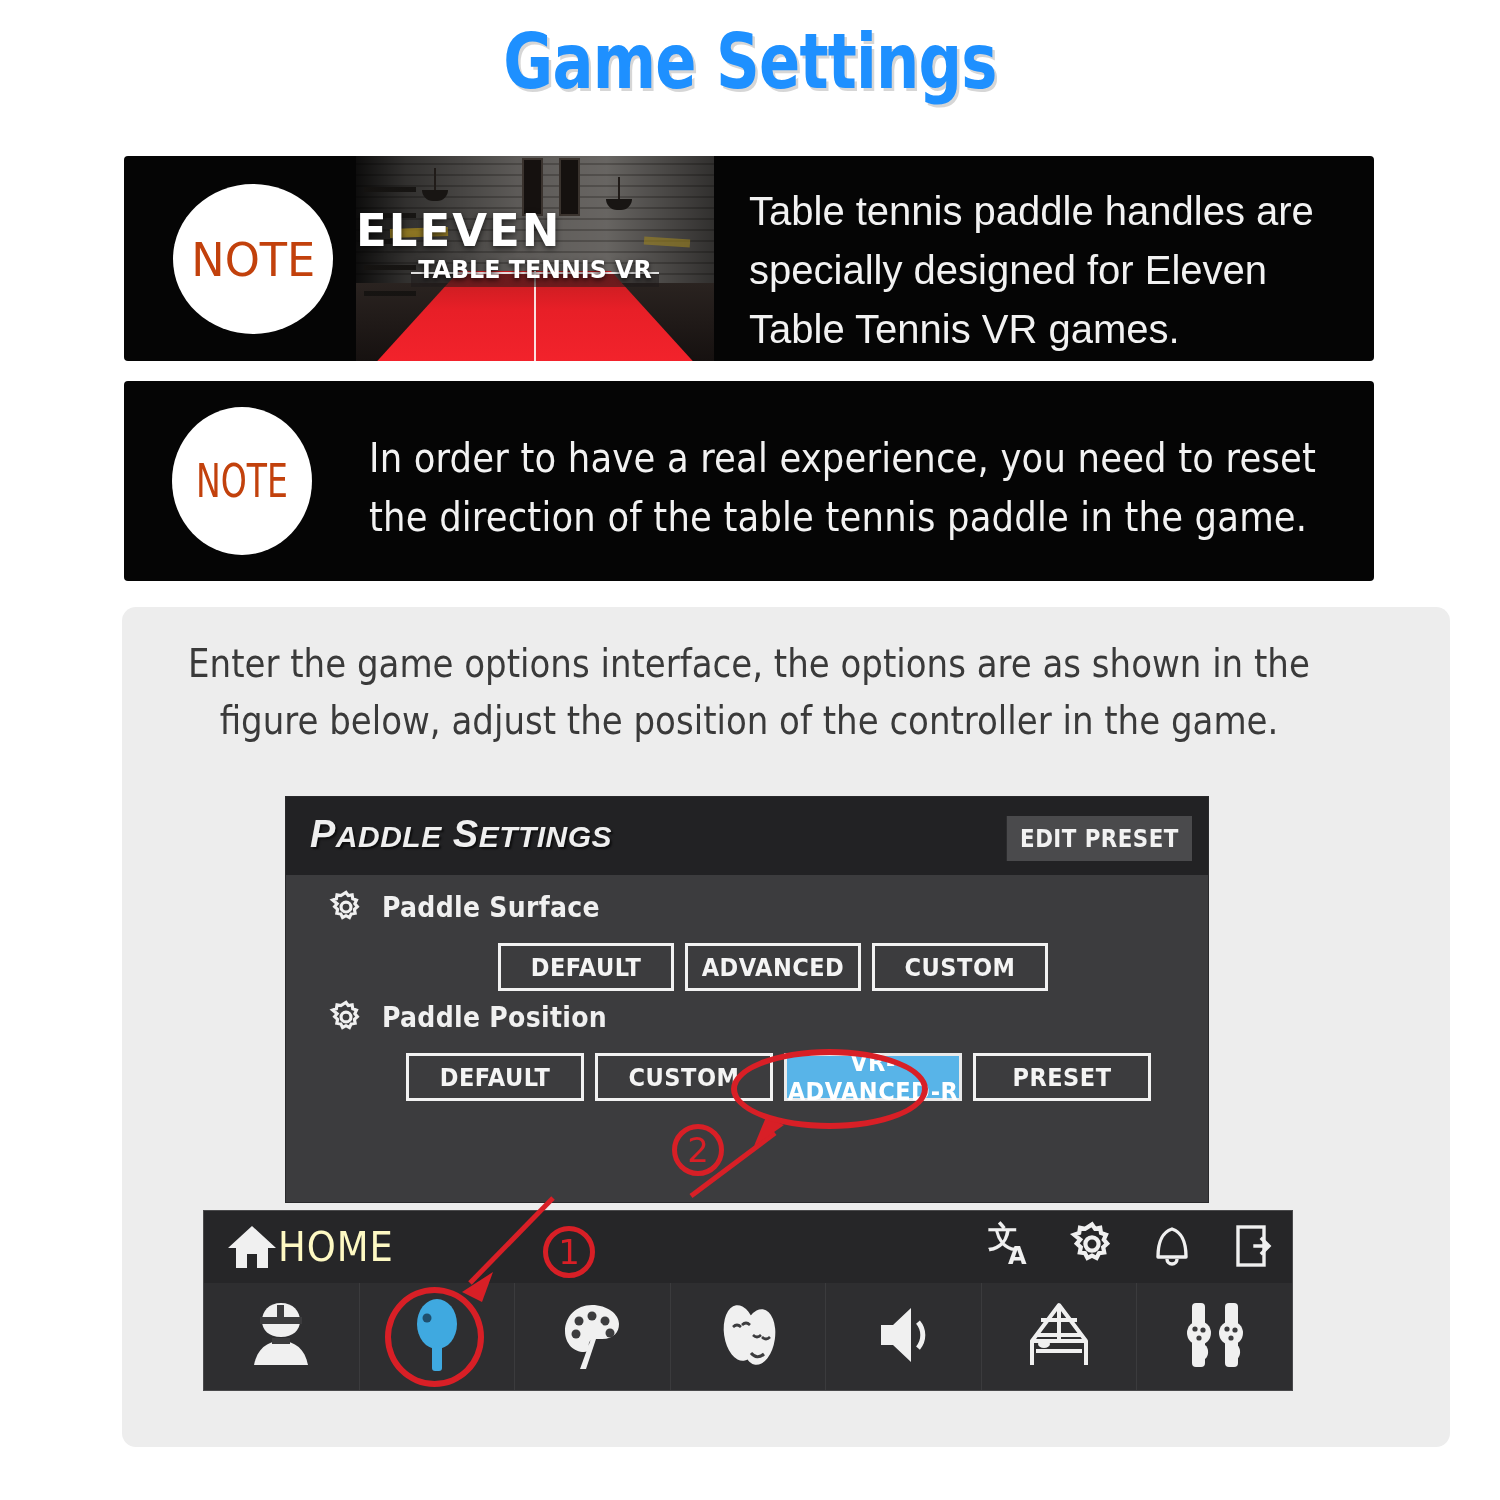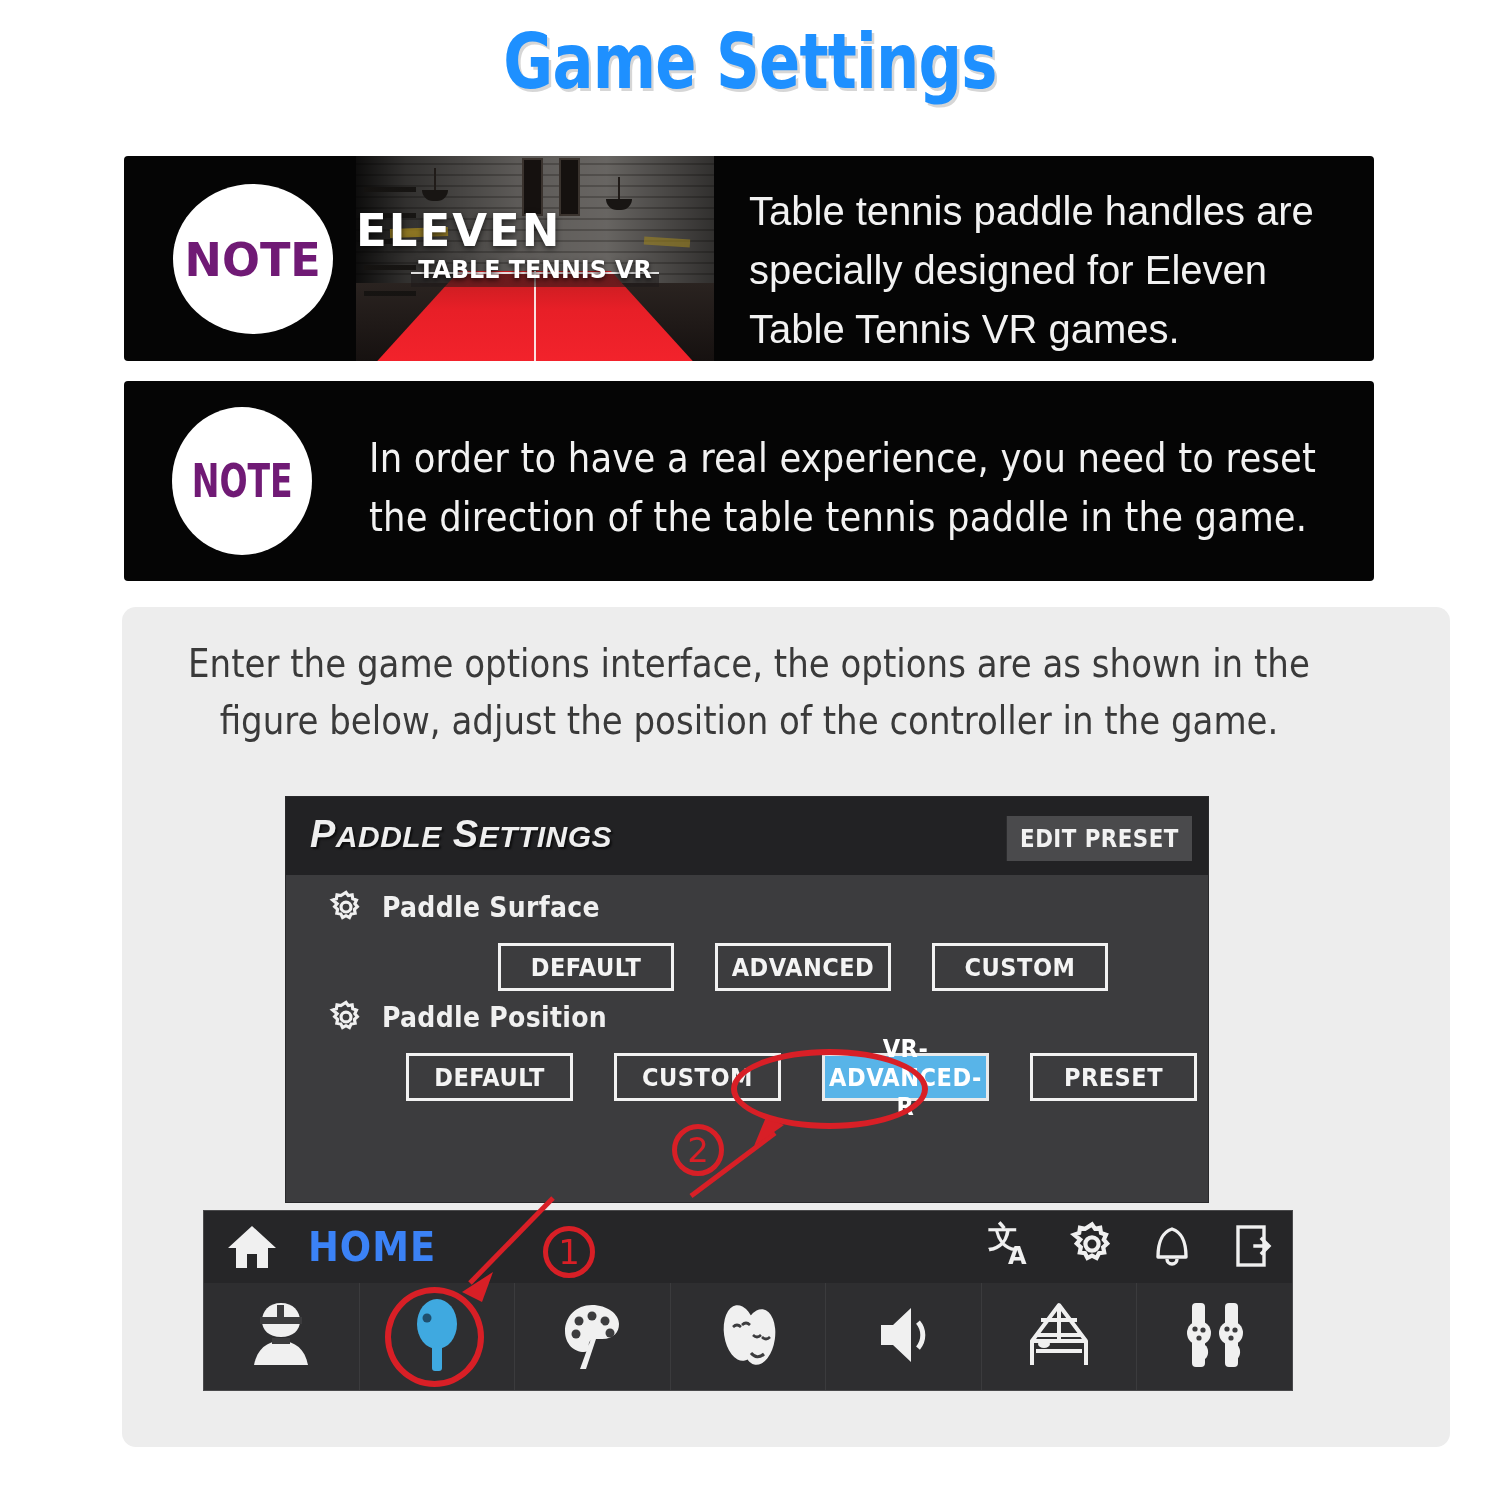--- a/index.html
+++ b/index.html
@@ -33,23 +33,23 @@
     overflow: hidden;
   }
   #note-box-1 { left: 124px; top: 156px; width: 1250px; height: 205px; }
   #note-box-2 { left: 124px; top: 381px; width: 1250px; height: 200px; }
 
   .note-badge {
     position: absolute;
     background: #ffffff;
     border-radius: 50%;
     display: flex; align-items: center; justify-content: center;
-    color: #701a75;
+    color: #c2410c;
     font-family: "DejaVu Sans", sans-serif;
-    font-weight: bold;
+    font-weight: normal;
     text-align: right;
   }
   #note-badge-1 { left: 49px; top: 28px; width: 160px; height: 150px; font-size: 47px; }
   #note-badge-2 { left: 48px; top: 26px; width: 140px; height: 148px; font-size: 46px; }
   #note-badge-1 .nb-txt { transform: scaleX(0.95); letter-spacing: 0px;}
   #note-badge-2 .nb-txt { transform: scaleX(0.72); letter-spacing: 0px;}
 
   
   .thumb {
     position: absolute; left: 232px; top: 0px; width: 358px; height: 205px;
@@ -184,21 +184,21 @@
   #row-surface  { top: 88px; }
   #row-position { top: 198px; }
 
   .opt-label-line { display: flex; align-items: center; padding-left: 26px; height: 44px; }
   .gear-icon { width: 36px; height: 36px; flex: 0 0 36px; }
   .opt-label {
     margin-left: 18px;
     font-family: "DejaVu Sans Condensed","Liberation Sans", sans-serif;
     font-size: 28px; font-weight: bold; color: #f0f0f0; letter-spacing: .3px;
   }
-  .btn-strip { display: flex; margin-top: 14px; gap: 30px; }
+  .btn-strip { display: flex; margin-top: 14px; }
   .opt-btn {
     border: 3px solid #f2f2f2;
     background: #3c3c3e;
     color: #f4f4f4;
     font-family: "DejaVu Sans Condensed","Liberation Sans", sans-serif;
     font-size: 25px; font-weight: bold; letter-spacing: .5px;
     height: 48px;
     display: flex; align-items: center; justify-content: center;
     margin-right: 11px;
   }
@@ -215,23 +215,23 @@
     position: absolute; left: 82px; top: 604px; width: 1088px; height: 179px;
     background: #2e2e30;
     box-shadow: 0 0 0 1px #4a4a4c;
   }
   .nav-top {
     position: relative; height: 72px; background: #262628;
     display: flex; align-items: center;
   }
   .home-icon { margin-left: 22px; width: 52px; height: 46px; }
   .home-label {
-    margin-left: 30px;
+    margin-left: 0;
     font-family: "DejaVu Sans Condensed","Liberation Sans", sans-serif;
-    font-size: 41px; font-weight: bold; color: #3b82f6; letter-spacing: 1px;
+    font-size: 41px; font-weight: normal; color: #fef9c3; letter-spacing: 1px;
   }
   .nav-top-icons { position: absolute; right: 16px; top: 8px; display: flex; gap: 32px; align-items: center; }
   .nav-top-icons .ic { width: 48px; height: 52px; }
 
   .nav-bottom { height: 107px; display: flex; align-items: center; }
   .nav-item {
     flex: 1 1 0; height: 100%;
     display: flex; align-items: center; justify-content: center;
     border-right: 1px solid #3b3b3d;
   }

